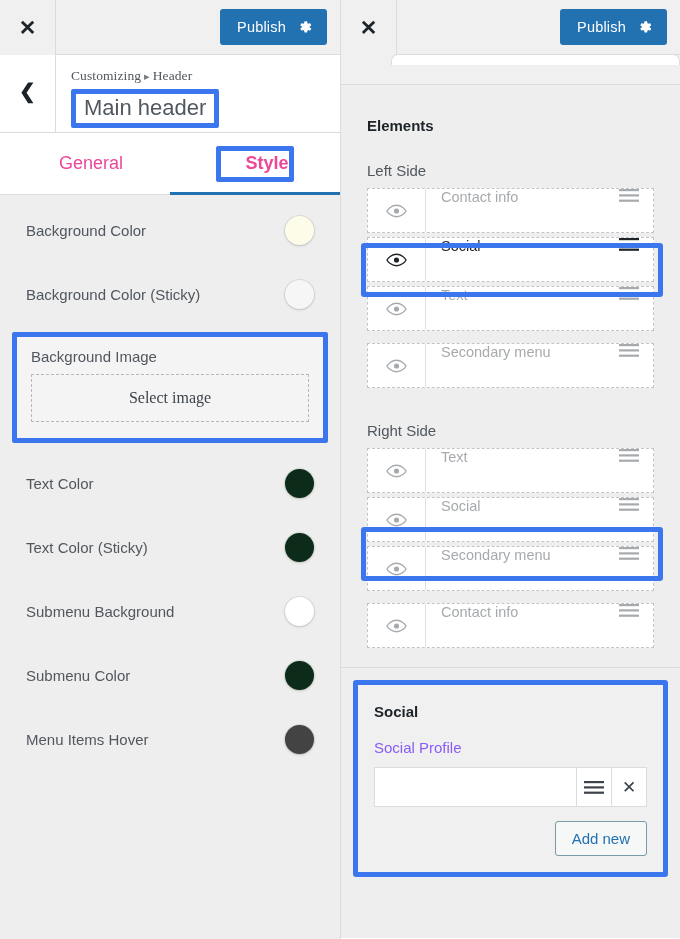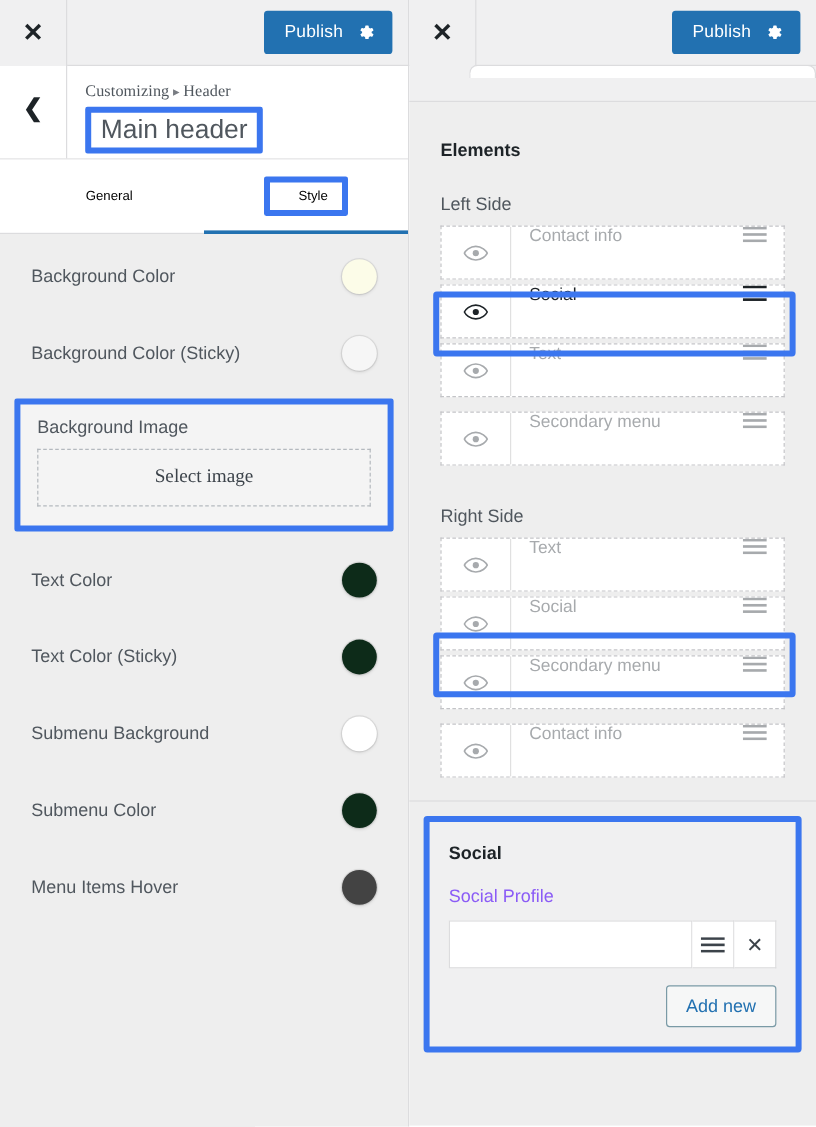--- a/index.html
+++ b/index.html
@@ -46,26 +46,26 @@
   .crumb-sep { font-size: 11px; color: #787c82; margin: 0 3px; }
   .hl-title {
     margin-top: 5px; display: inline-block; border: 5px solid #3b76ef; border-radius: 2px;
     background: #fff; padding: 1px 8px 3px 8px;
   }
   .hl-title-text { font-size: 22px; color: #50575e; line-height: 1.15; white-space: nowrap; }
 
   
   .tabs { position: relative; height: 62px; display: flex; background: #fff; border-bottom: 1px solid #dcdcde; }
   .tab { flex: 1; display: flex; align-items: center; justify-content: center; cursor: pointer; position: relative; }
-  .tab-label { font-size: 11px; color: #000000; margin-left: 12px; }
+  .tab-label { font-size: 18px; color: #ec4899; margin-left: 12px; }
   .tab.active .tab-underline {
     position: absolute; left: 0; right: 0; bottom: -1px; height: 3px; background: #2271b1;
   }
   .hl-tab {
-    border: 5px solid #3b76ef; border-radius: 2px; background: #fff; padding: 2px 12px 3px 12px;
+    border: 5px solid #3b76ef; border-radius: 2px; background: #fff; padding: 2px 0 3px 12px; font-weight: bold;
   }
 
   
   .left-body { background: #eeeeee; height: 796px; padding-top: 3px; }
   .ctrl-row {
     display: flex; align-items: center; justify-content: space-between;
     padding: 0 26px 0 26px; height: 64px;
   }
   .ctrl-label { font-size: 15px; color: #50575e; }
   .swatch {

